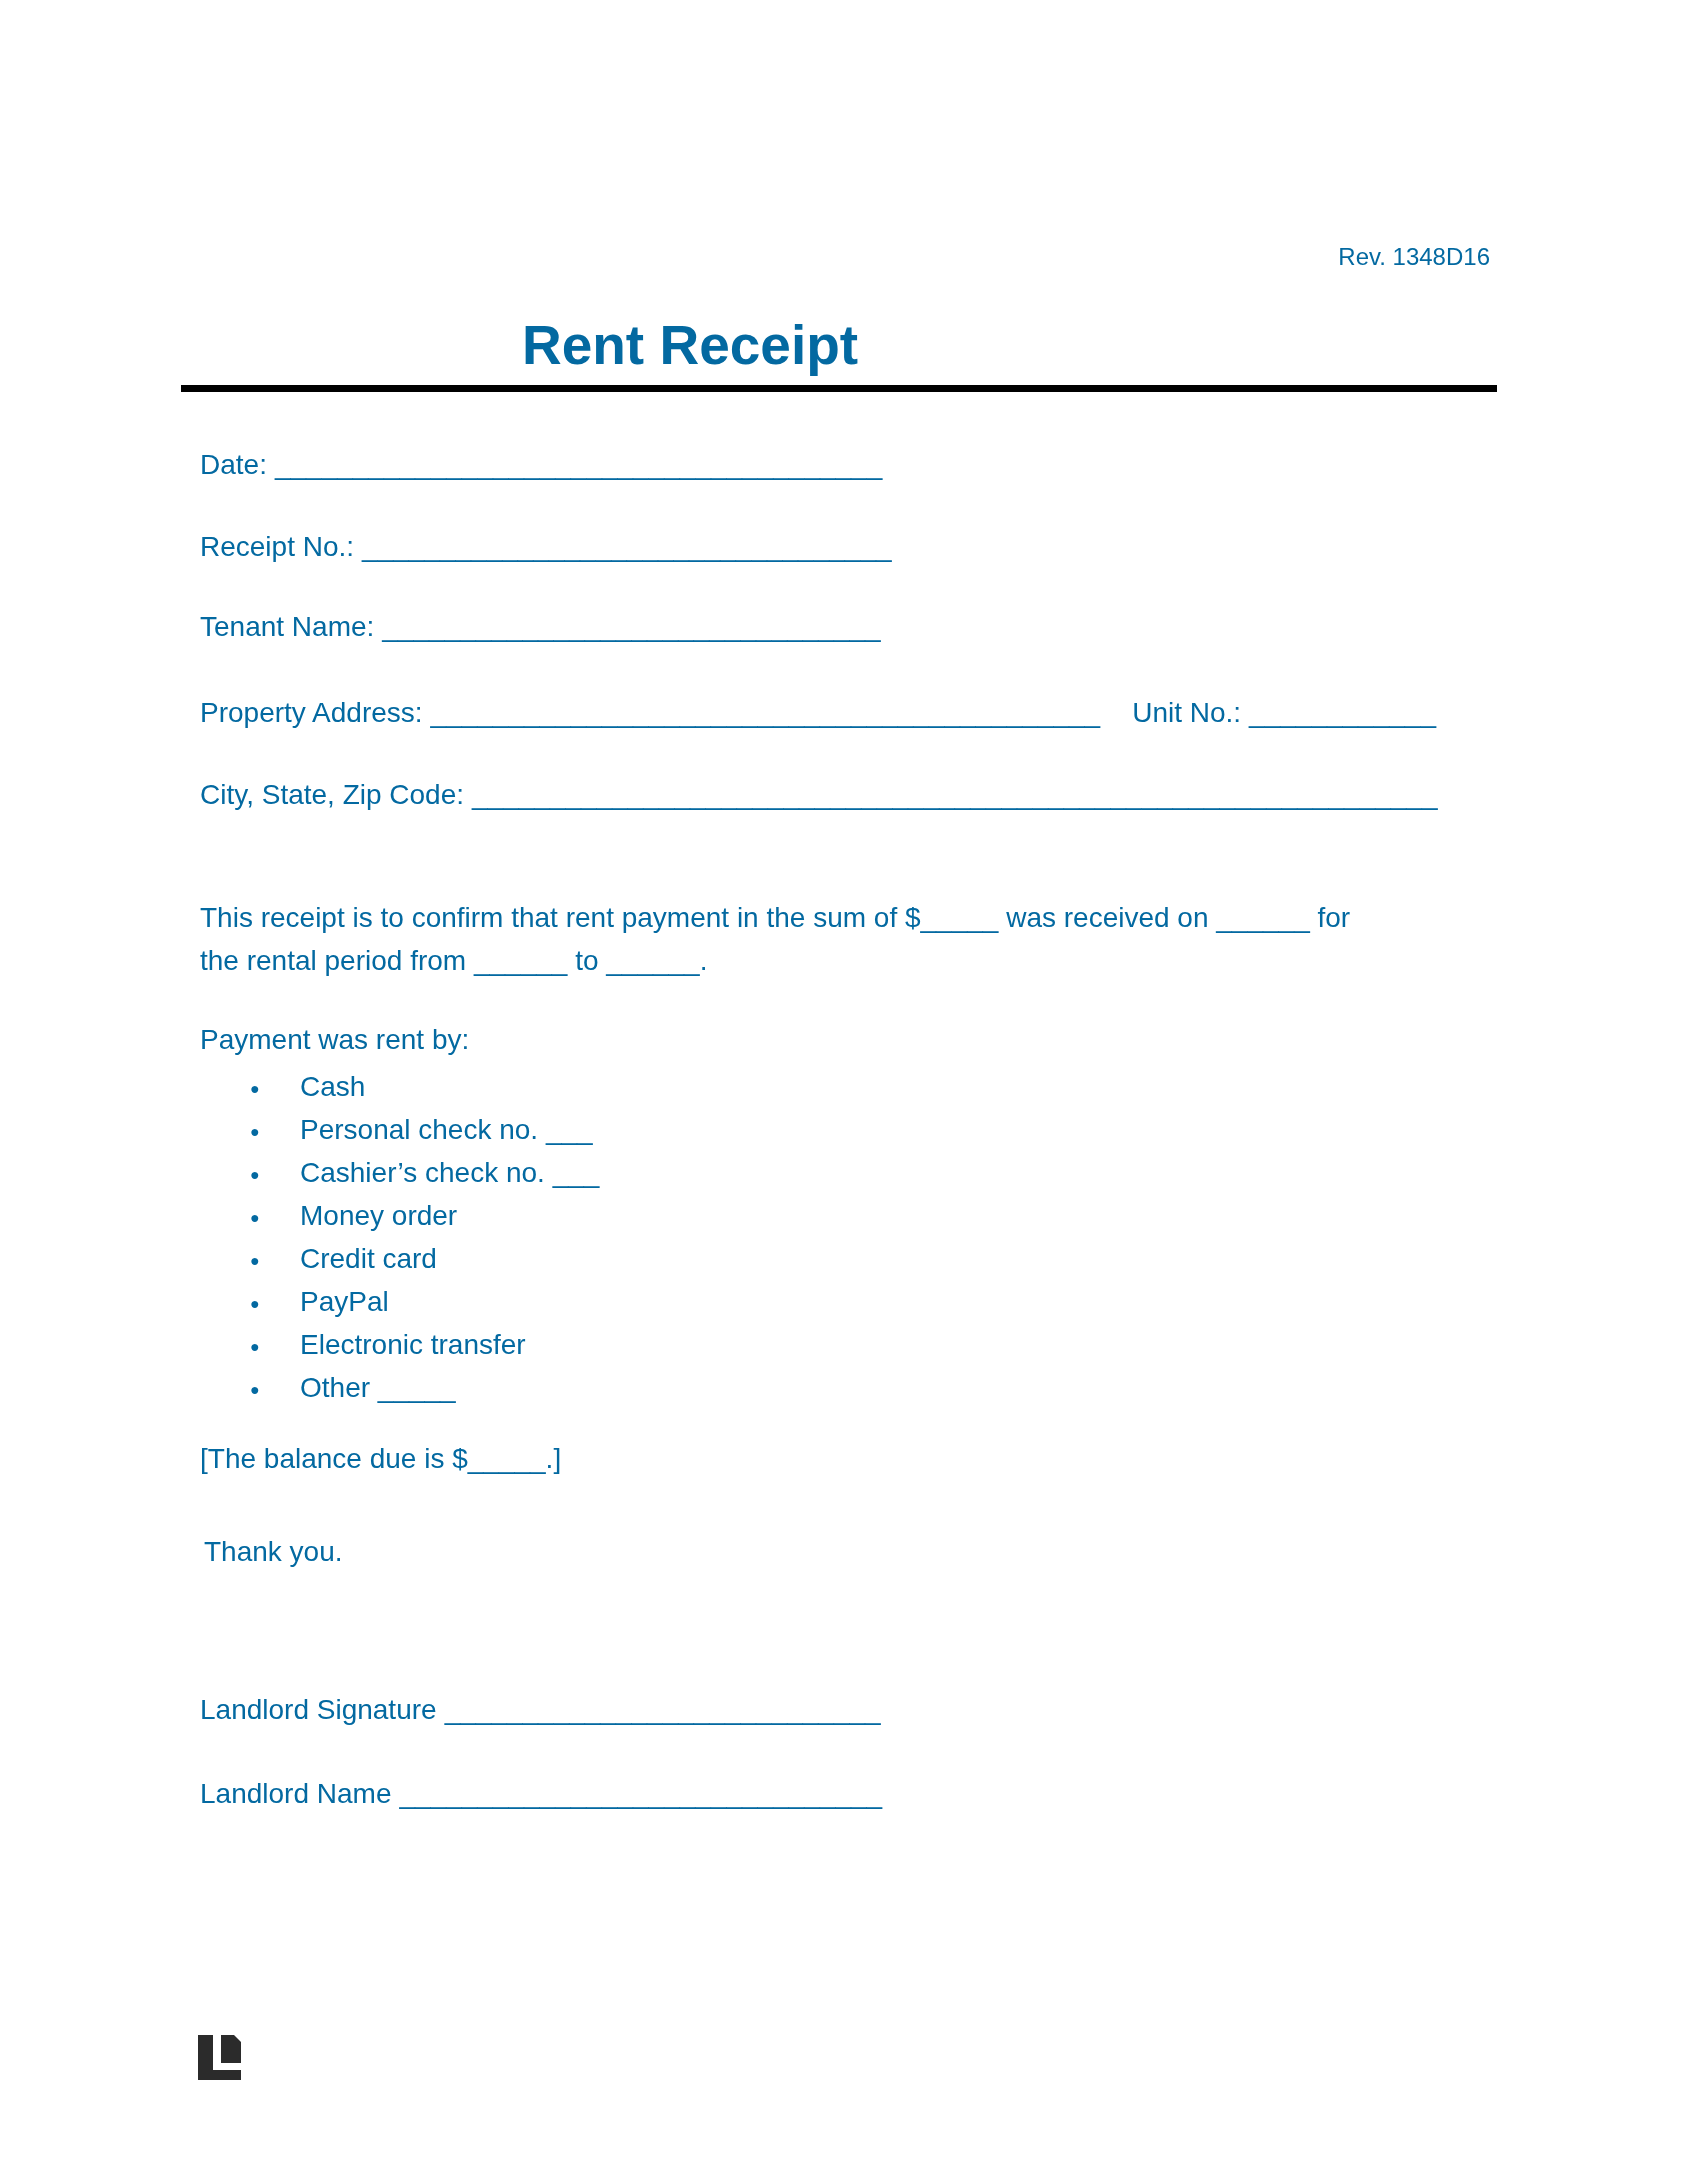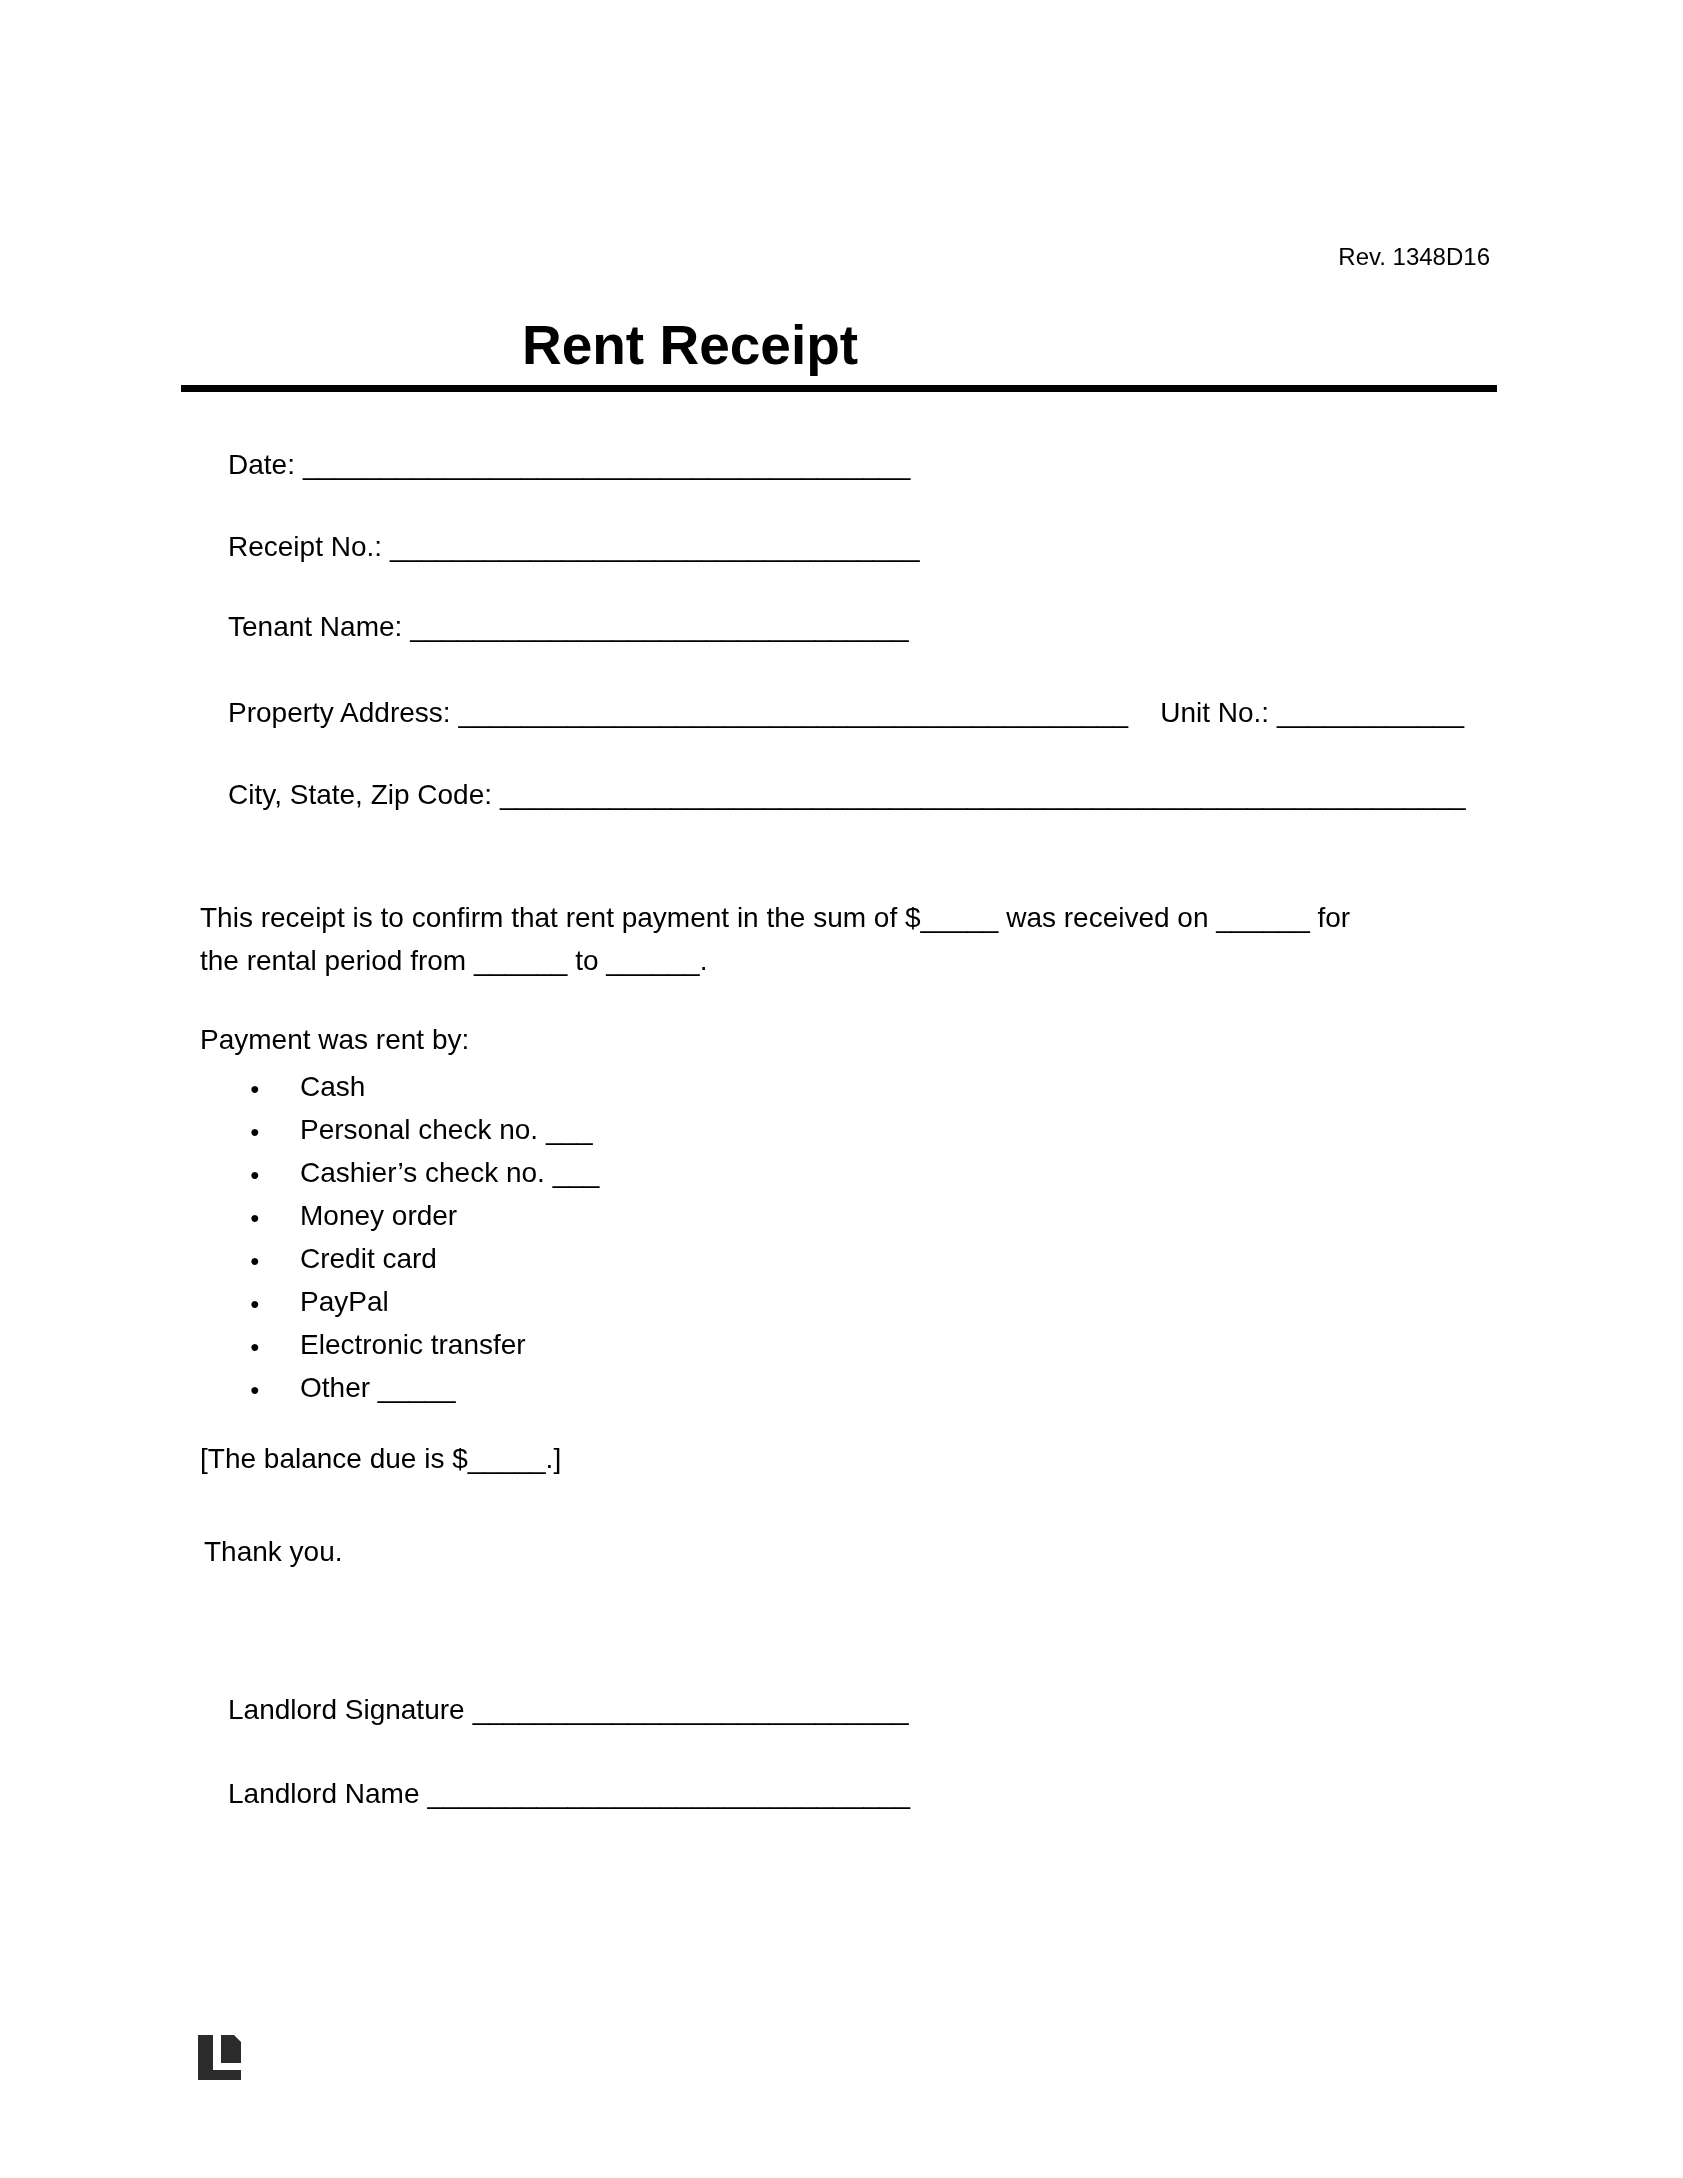--- a/index.html
+++ b/index.html
@@ -2,21 +2,21 @@
 <html><head>
 <meta charset="utf-8">
 <style>
   html, body { margin: 0; padding: 0; background: #ffffff; }
   .page {
     position: relative;
     width: 1683px;
     height: 2178px;
     background: #ffffff;
     font-family: "Liberation Sans", sans-serif;
-    color: #000000;
+    color: #0369a1;
     overflow: hidden;
   }
   .abs { position: absolute; }
   .rev {
     top: 242px; right: 193px;
     font-size: 24px; line-height: 30px;
   }
   .title {
     top: 313px; left: 0; width: 1380px;
     text-align: center;
@@ -25,21 +25,21 @@
   .title-rule {
     top: 385px; left: 181px;
     width: 1316px; height: 7px;
     background: #000000;
   }
   .line {
     left: 200px;
     font-size: 28px; line-height: 36px;
     white-space: nowrap;
   }
-  .label { margin-right: 8px; margin-left: 28px; }
+  .label { margin-right: 8px; }
   .unit-label { margin-left: 32px; margin-right: 8px; }
   .row-date        { top: 447px; }
   .row-receipt-no  { top: 529px; }
   .row-tenant-name { top: 609px; }
   .row-property    { top: 695px; }
   .row-city        { top: 777px; }
   .statement {
     top: 896px; left: 200px;
     font-size: 28px; line-height: 43px;
   }

